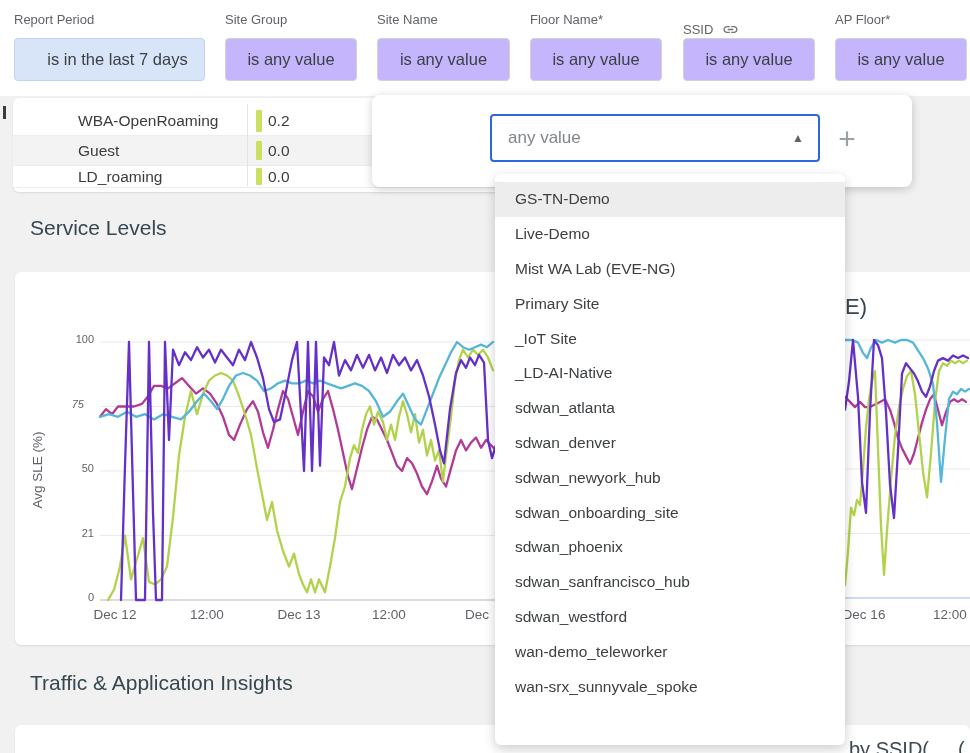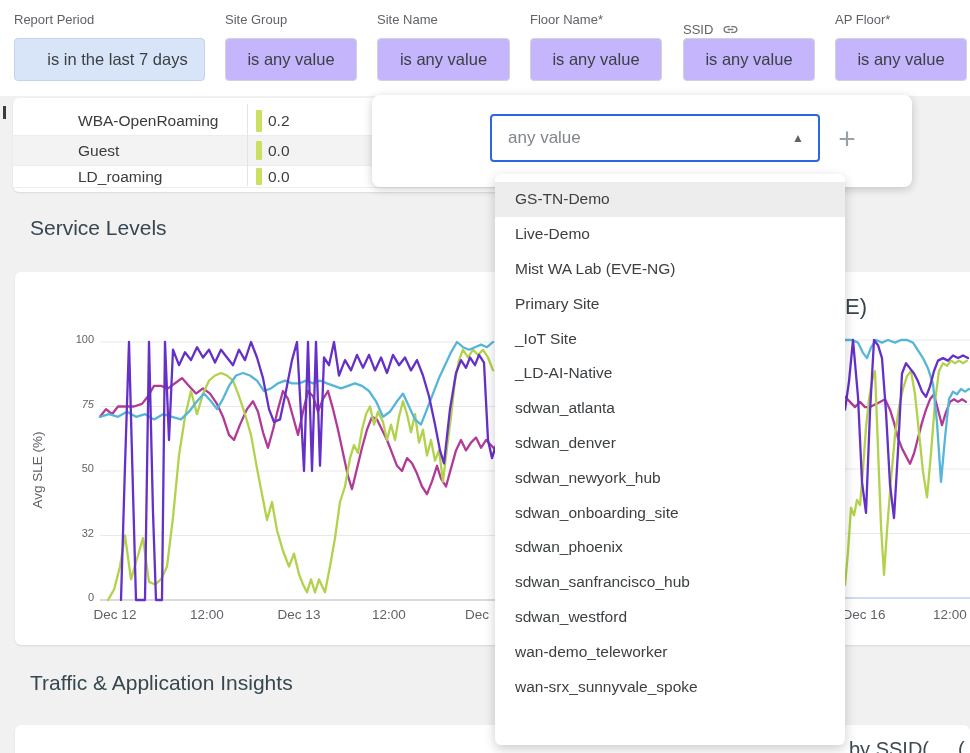--- a/index.html
+++ b/index.html
@@ -124,23 +124,23 @@
     </div>
 
   <h2 class="sec sec-service">Service Levels</h2>
 
   <div class="card chart-card-left"></div>
   <div class="card chart-card-right"></div>
 
   <div class="ylab">Avg SLE (%)</div>
   <div id="leftYTicks">
       <div class="ytick" style="left: 54px; top: 333px;">100</div>
-      <div class="ytick" style="left: 54px; top: 397.5px; font-style: italic;">75</div>
+      <div class="ytick" style="left: 44px; top: 397.5px; font-style: italic;">75</div>
       <div class="ytick" style="left: 54px; top: 462px;">50</div>
-      <div class="ytick" style="left: 54px; top: 526.5px;">32</div>
+      <div class="ytick" style="left: 54px; top: 526.5px;">21</div>
       <div class="ytick" style="left: 54px; top: 591px;">0</div>
     </div>
   <svg class="chart" id="leftChart" style="left:96px; top:330px;" width="410" height="292" viewBox="96 330 410 292">
       <line x1="100" y1="342" x2="506" y2="342" stroke="#e9e9e9" stroke-width="1"></line>
       <line x1="100" y1="406.5" x2="506" y2="406.5" stroke="#e9e9e9" stroke-width="1"></line>
       <line x1="100" y1="471" x2="506" y2="471" stroke="#e9e9e9" stroke-width="1"></line>
       <line x1="100" y1="535.5" x2="506" y2="535.5" stroke="#e9e9e9" stroke-width="1"></line>
       <line x1="100" y1="600" x2="506" y2="600" stroke="#cfcfcf" stroke-width="1.6"></line>
       <polyline points="100,416.8 106,409.1 112,414.2 118,406.5 126,406.5 134,406.5 142,403.9 148,396.2 154,385.9 161,385.9 168,388.4 175,383.3 182,378.1 189,385.9 196,393.6 203,388.4 210,393.6 217,403.9 223,416.8 229,434.9 234,440.0 240,424.6 247,409.1 253,401.3 258,411.7 263,432.3 268,447.8 273,429.7 278,409.1 283,391.0 288,398.8 293,416.8 298,434.9 303,411.7 308,391.0 313,396.2 318,411.7 323,398.8 328,391.0 333,409.1 338,429.7 343,452.9 348,476.2 352,489.1 357,468.4 362,447.8 367,429.7 372,416.8 377,419.4 382,429.7 387,440.0 392,452.9 397,465.8 402,471.0 407,458.1 412,463.3 417,473.6 422,486.5 427,494.2 432,481.3 437,465.8 441,478.7 446,486.5 451,468.4 456,450.4 461,440.0 466,450.4 471,442.6 476,437.5 481,447.8 486,440.0 491,445.2 496,450.4" fill="none" stroke="#b13a97" stroke-width="2.3" stroke-linejoin="round" stroke-linecap="round"></polyline>
       <polyline points="108,600.0 114,589.7 120,566.5 125,535.5 131,579.4 137,558.7 143,538.1 149,581.9 155,584.5 161,579.4 167,566.5 173,517.4 179,455.5 185,416.8 191,391.0 197,414.2 203,393.6 209,380.7 215,375.5 221,373.0 227,375.5 233,380.7 239,396.2 245,414.2 251,434.9 257,468.4 262,494.2 267,520.0 272,502.0 277,530.3 283,551.0 289,566.5 294,553.6 299,574.2 303,584.5 307,592.3 311,579.4 315,592.3 319,579.4 325,592.3 330,566.5 335,538.1 340,502.0 345,486.5 350,458.1 354,445.2 358,452.9 362,429.7 366,414.2 370,406.5 374,424.6 378,411.7 383,422.0 387,440.0 391,424.6 395,440.0 399,416.8 403,401.3 407,414.2 411,432.3 415,414.2 419,442.6 423,429.7 427,455.5 431,440.0 435,460.7 439,450.4 443,481.3 447,447.8 451,416.8 455,380.7 459,360.1 463,349.7 468,357.5 473,349.7 478,354.9 483,349.7 488,357.5 493,370.4" fill="none" stroke="#b1d24a" stroke-width="2.3" stroke-linejoin="round" stroke-linecap="round"></polyline>

